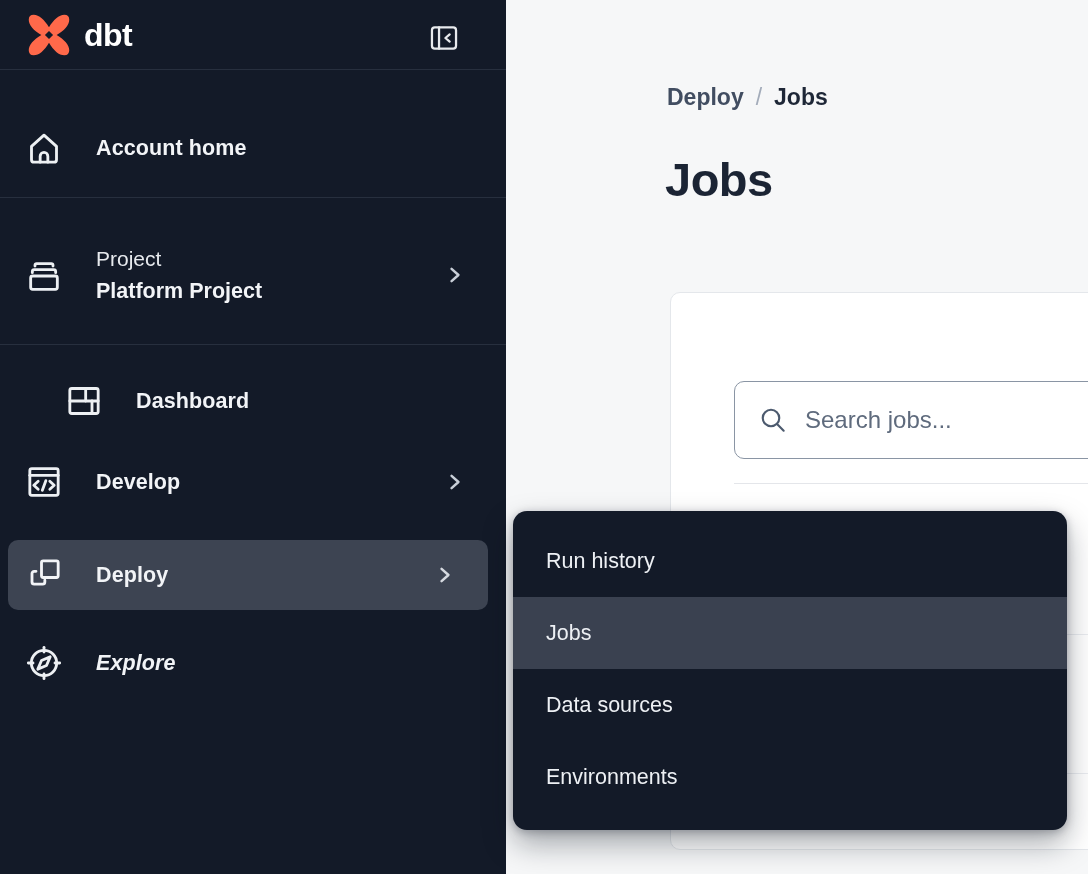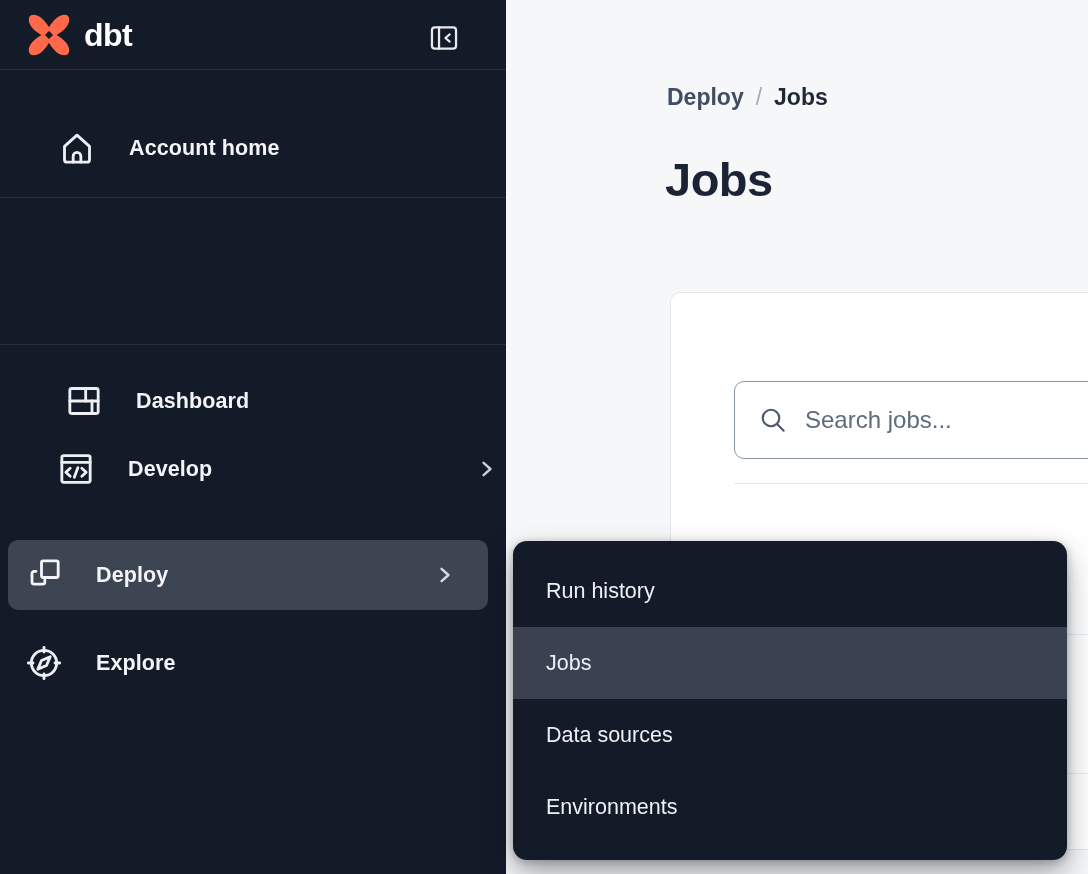--- a/index.html
+++ b/index.html
@@ -40,21 +40,21 @@
 
   .card { position:absolute; left:164px; top:292px; width:480px; height:558px; background:#FFFFFF; border:1px solid #E4E7EB; border-radius:10px; z-index:1; }
   .search-box { position:absolute; left:63px; top:88px; width:400px; height:78px; border:1.5px solid #8A95A4; border-radius:10px; background:#FFFFFF; display:flex; align-items:center; padding-left:22px; }
   .search-box svg { width:32px; height:32px; flex:0 0 32px; }
   .search-input { border:none; outline:none; background:transparent; margin-left:16px; font-size:24px; color:#333E4F; width:300px; font-family:"Liberation Sans", sans-serif; }
   .search-input::placeholder { color:#5F6B7D; opacity:1; }
   .card-divider { position:absolute; left:63px; right:0; top:190px; border-top:1px solid #E4E6EA; }
   .row-line { position:absolute; left:0; right:0; border-top:1px solid #EAECF0; }
 
   
-  .flyout { position:absolute; left:513px; top:541px; width:554px; height:319px; background:#131A28; border-radius:14px; padding-top:14px; z-index:5; box-shadow:0 14px 30px rgba(10,16,30,0.35), 0 2px 8px rgba(10,16,30,0.25); }
+  .flyout { position:absolute; left:513px; top:511px; width:554px; height:319px; background:#131A28; border-radius:14px; padding-top:14px; z-index:5; box-shadow:0 14px 30px rgba(10,16,30,0.35), 0 2px 8px rgba(10,16,30,0.25); }
   .fly-item { height:72px; display:flex; align-items:center; padding-left:33px; font-size:21.5px; color:#EDF0F4; font-weight:400; cursor:pointer; }
   .fly-item.active { background:#3A4150; }
 </style>
 </head>
 <body>
 
 <div class="stage">
 
   <nav class="sidebar">
 
@@ -67,48 +67,64 @@
       </div>
       <button class="collapse-btn">
         <svg viewBox="0 0 24 24" fill="none" stroke="#E8EAED" stroke-width="1.6" stroke-linecap="round" stroke-linejoin="round">
           <rect x="3.5" y="4.5" width="17" height="15" rx="2"></rect>
           <line x1="8.5" y1="4.5" x2="8.5" y2="19.5"></line>
           <path d="M16 9.5 L13 12 L16 14.5"></path>
         </svg>
       </button>
     </div>
 
-    <div class="sb-item" style="top:122px; height:52px;padding-left:33px;">
+    <div class="sb-item" style="top:122px; height:52px;">
       <span class="icn">
         <svg viewBox="0 0 24 24" fill="none" stroke="#EDF0F3" stroke-width="1.7" stroke-linecap="round" stroke-linejoin="round">
           <path d="M4.5 11 L12 4.3 L19.5 11 V19 Q19.5 20.5 18 20.5 H6 Q4.5 20.5 4.5 19 Z"></path>
           <path d="M9.7 20.5 v-3.6 a2.3 2.3 0 0 1 4.6 0 v3.6"></path>
         </svg>
       </span>
       <span class="sb-label">Account home</span>
     </div>
 
     <div class="sb-divider" style="top:197px;"></div>
 
+    <div class="sb-item" style="top:236px; height:78px;">
+      <span class="icn">
+        <svg viewBox="0 0 24 24" fill="none" stroke="#EDF0F3" stroke-width="1.7" stroke-linecap="round" stroke-linejoin="round">
+          <rect x="4" y="12.6" width="16" height="8" rx="1.2"></rect>
+          <path d="M5 10.6 v-0.6 q0-1.2 1.2-1.2 h11.6 q1.2 0 1.2 1.2 v0.6"></path>
+          <path d="M6.6 6.6 v-0.4 q0-1 1-1 h8.8 q1 0 1 1 v0.4"></path>
+        </svg>
+      </span>
+      <span class="sb-label-2line">
+        <span class="sb-label-top">Project</span>
+        <span class="sb-label-bottom">Platform Project</span>
+      </span>
+      <svg class="sb-chevron" viewBox="0 0 16 16" fill="none" stroke="#C9CFD8" stroke-width="1.8" stroke-linecap="round" stroke-linejoin="round">
+        <path d="M5.5 3.5 L10.5 8 L5.5 12.5"></path>
+      </svg>
+    </div>
 
     <div class="sb-divider" style="top:344px;"></div>
 
     <div class="sb-item" style="top:375px; height:52px;padding-left:40px;">
       <span class="icn">
         <svg viewBox="0 0 24 24" fill="none" stroke="#EDF0F3" stroke-width="1.7" stroke-linecap="round" stroke-linejoin="round">
           <rect x="3.5" y="4.5" width="17" height="15" rx="1.2"></rect>
           <line x1="3.5" y1="12" x2="20.5" y2="12"></line>
           <line x1="13" y1="4.5" x2="13" y2="12"></line>
           <line x1="16.8" y1="12" x2="16.8" y2="19.5"></line>
         </svg>
       </span>
       <span class="sb-label">Dashboard</span>
     </div>
 
-    <div class="sb-item" style="top:443px; height:52px;margin-left:32px;">
+    <div class="sb-item" style="top:456px; height:52px;">
       <span class="icn">
         <svg viewBox="0 0 24 24" fill="none" stroke="#EDF0F3" stroke-width="1.7" stroke-linecap="round" stroke-linejoin="round">
           <rect x="3.5" y="4" width="17" height="16" rx="1.2"></rect>
           <line x1="3.5" y1="8" x2="20.5" y2="8"></line>
           <path d="M8.5 11.6 L5.9 14 L8.5 16.4"></path>
           <path d="M15.5 11.6 L18.1 14 L15.5 16.4"></path>
           <line x1="13.1" y1="11.2" x2="11" y2="17"></line>
         </svg>
       </span>
       <span class="sb-label">Develop</span>
@@ -123,21 +139,21 @@
           <rect x="10.5" y="3.5" width="10" height="10" rx="1"></rect>
           <path d="M7.2 9.8 H6.1 A1.3 1.3 0 0 0 4.8 11.1 V16.2 A1.3 1.3 0 0 0 6.1 17.5 H11.2 A1.3 1.3 0 0 0 12.5 16.2 V15.1"></path>
         </svg>
       </span>
       <span class="sb-label">Deploy</span>
       <svg class="sb-chevron" viewBox="0 0 16 16" fill="none" stroke="#D6DAE0" stroke-width="1.8" stroke-linecap="round" stroke-linejoin="round">
         <path d="M5.5 3.5 L10.5 8 L5.5 12.5"></path>
       </svg>
     </div>
 
-    <div class="sb-item" style="top:637px; height:52px;">
+    <div class="sb-item" style="top:637px; height:52px;font-style:italic;">
       <span class="icn">
         <svg viewBox="0 0 24 24" fill="none" stroke="#EDF0F3" stroke-width="1.7" stroke-linecap="round" stroke-linejoin="round">
           <circle cx="12" cy="12" r="7.6"></circle>
           <line x1="12" y1="2.6" x2="12" y2="5.4"></line>
           <line x1="12" y1="18.6" x2="12" y2="21.4"></line>
           <line x1="2.6" y1="12" x2="5.4" y2="12"></line>
           <line x1="18.6" y1="12" x2="21.4" y2="12"></line>
           <path d="M15.7 8.3 L13.5 13.5 L8.3 15.7 L10.5 10.5 Z"></path>
         </svg>
       </span>

